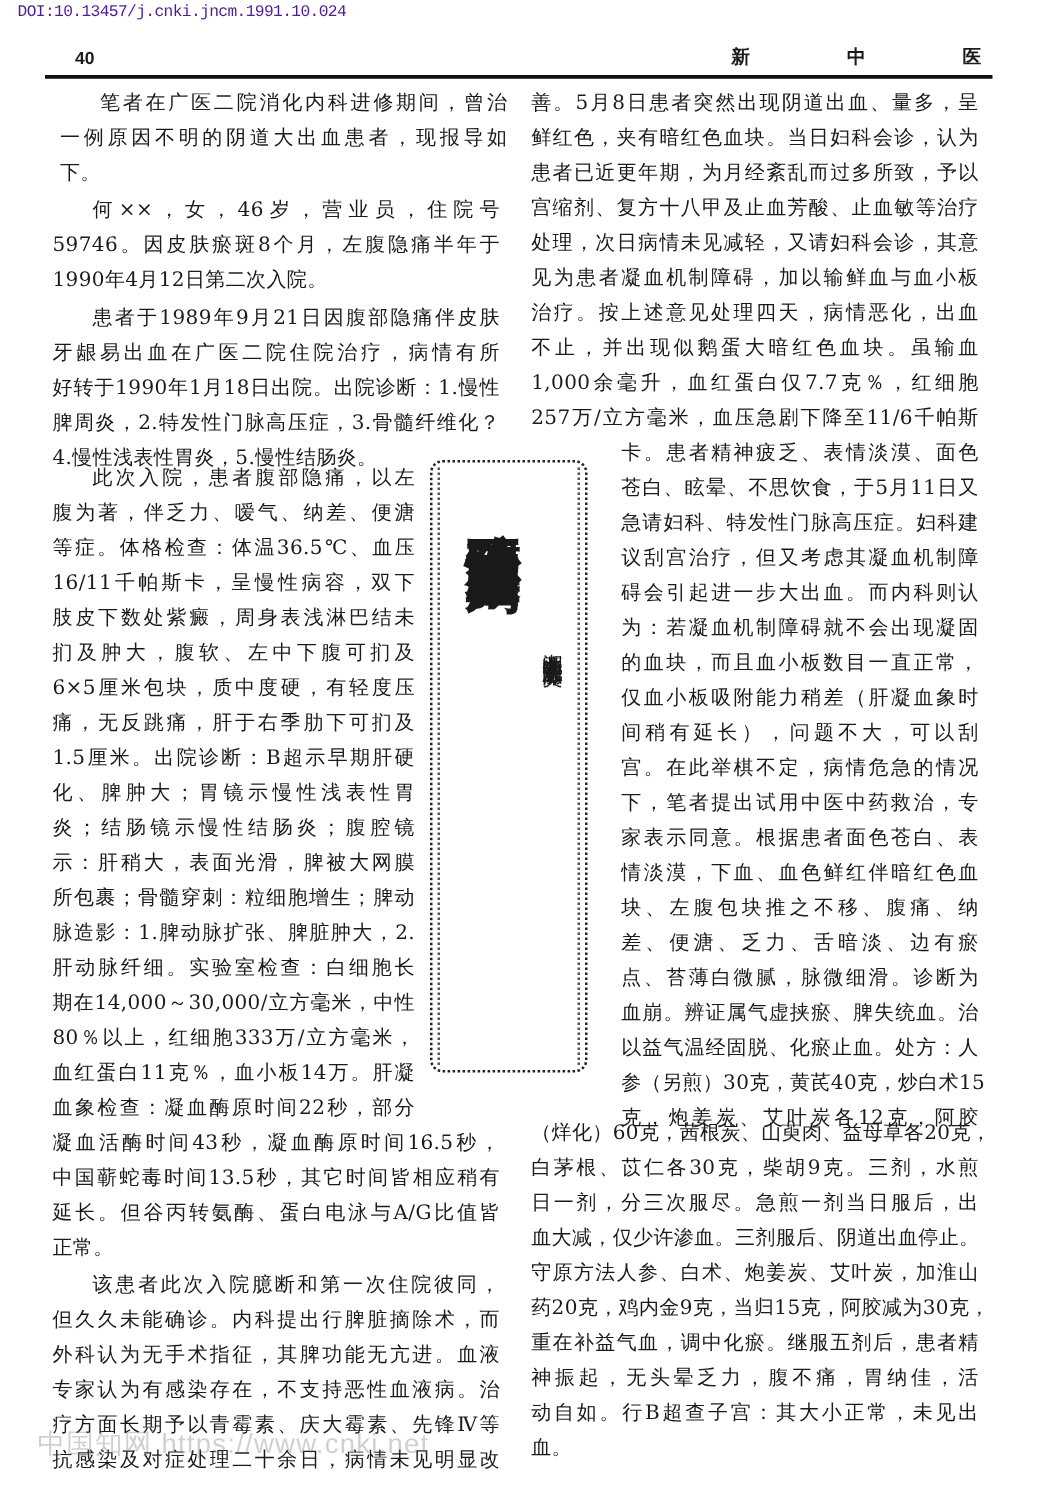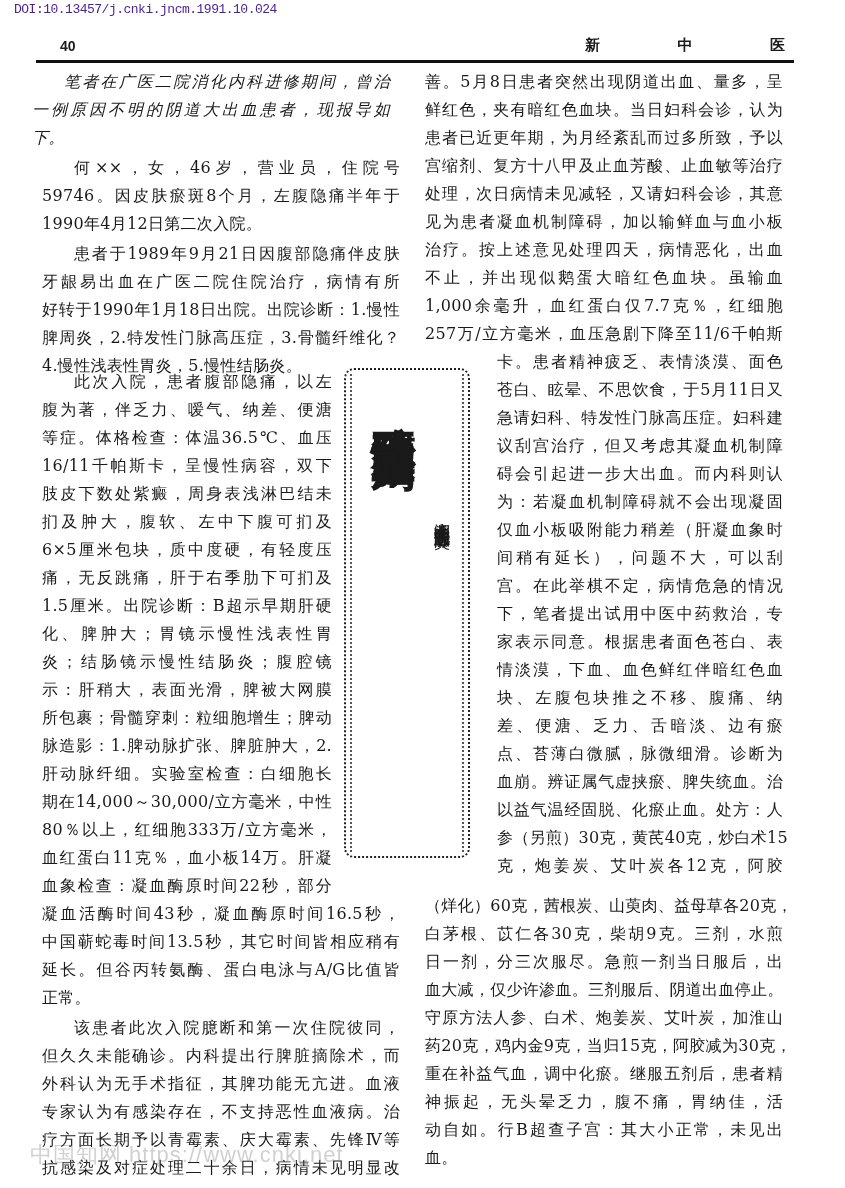--- a/index.html
+++ b/index.html
@@ -72,21 +72,21 @@
 
 <div class="doi">DOI:10.13457/j.cnki.jncm.1991.10.024</div>
 <div class="page-num">40</div>
 <div class="journal">
   <span>新</span>
   <span>中</span>
   <span>医</span>
 </div>
 <div class="rule"></div>
 
-<div class="para" style="left:32px; top:68px; width:358px;font-style:italic;">
+<div class="para" style="left:48px; top:68px; width:358px;">
   <span class="line indent">笔者在广医二院消化内科进修期间，曾治</span>
   <span class="line">一例原因不明的阴道大出血患者，现报导如</span>
   <span class="line last">下。</span>
 </div>
 <div class="para" style="left:42px; top:154px; width:358px;">
   <span class="line indent">何××，女，46岁，营业员，住院号</span>
   <span class="line">59746。因皮肤瘀斑8个月，左腹隐痛半年于</span>
   <span class="line last">1990年4月12日第二次入院。</span>
 </div>
 <div class="para" style="left:42px; top:240px; width:358px;">
@@ -151,20 +151,21 @@
   <span class="line">1,000余毫升，血红蛋白仅7.7克％，红细胞</span>
   <span class="line">257万/立方毫米，血压急剧下降至11/6千帕斯</span>
 </div>
 <div class="para" style="left:497px; top:348px; width:286px;">
   <span class="line">卡。患者精神疲乏、表情淡漠、面色</span>
   <span class="line">苍白、眩晕、不思饮食，于5月11日又</span>
   <span class="line">急请妇科、特发性门脉高压症。妇科建</span>
   <span class="line">议刮宫治疗，但又考虑其凝血机制障</span>
   <span class="line">碍会引起进一步大出血。而内科则认</span>
   <span class="line">为：若凝血机制障碍就不会出现凝固</span>
+  <span class="line">的血块，而且血小板数目一直正常，</span>
   <span class="line">仅血小板吸附能力稍差（肝凝血象时</span>
   <span class="line">间稍有延长），问题不大，可以刮</span>
   <span class="line">宫。在此举棋不定，病情危急的情况</span>
   <span class="line">下，笔者提出试用中医中药救治，专</span>
   <span class="line">家表示同意。根据患者面色苍白、表</span>
   <span class="line">情淡漠，下血、血色鲜红伴暗红色血</span>
   <span class="line">块、左腹包块推之不移、腹痛、纳</span>
   <span class="line">差、便溏、乏力、舌暗淡、边有瘀</span>
   <span class="line">点、苔薄白微腻，脉微细滑。诊断为</span>
   <span class="line">血崩。辨证属气虚挟瘀、脾失统血。治</span>

